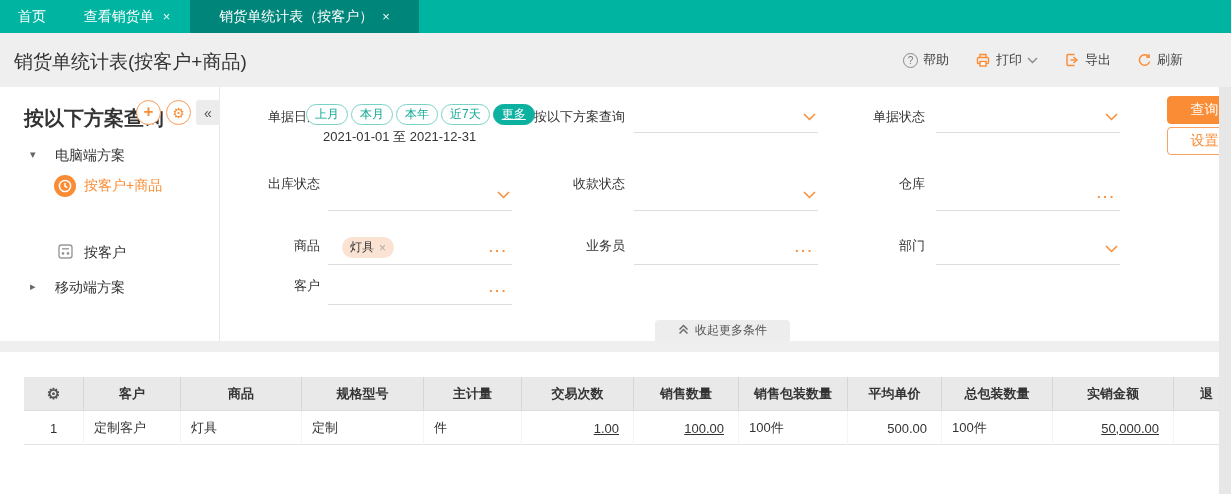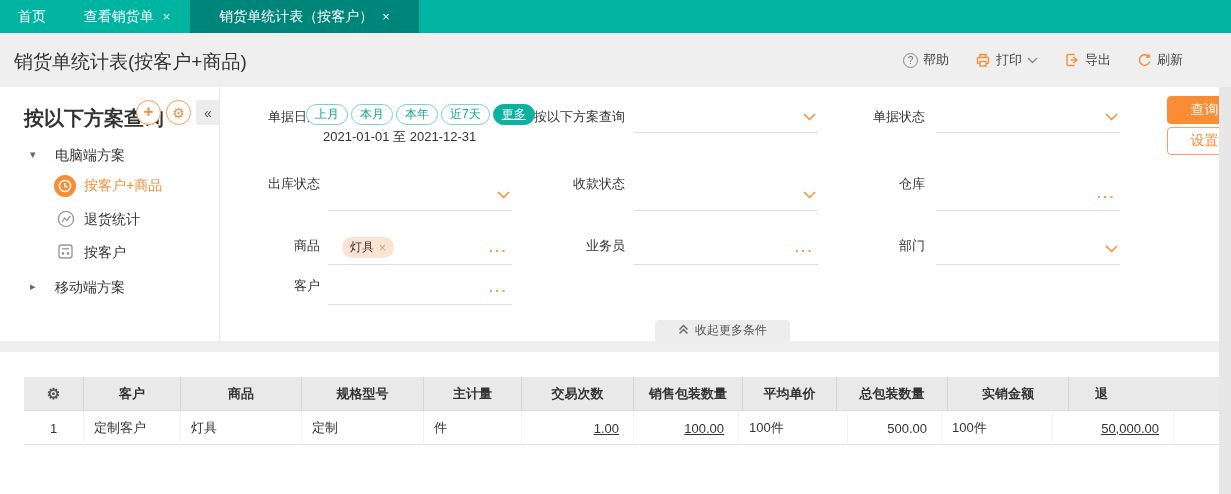--- a/index.html
+++ b/index.html
@@ -153,29 +153,20 @@
         <span class="clockwrap">
             <svg width="16" height="16" viewBox="0 0 16 16" fill="none" stroke="#fff" stroke-width="1.5">
               <circle cx="8" cy="8" r="5.6"></circle>
               <path d="M8 5v3.2l2.4 1.4"></path>
             </svg>
           </span>
       </span>
       <span class="sb-item-label" style="top:2px;">按客户+商品</span>
     </div>
 
-    <div class="sb-item" style="top:122px;height:22px;">
-      <span class="sb-item-icon" style="left:56px;">
-        <svg width="20" height="20" viewBox="0 0 20 20" fill="none" stroke="#9a9a9a" stroke-width="1.4">
-            <circle cx="10" cy="10" r="7.6"></circle>
-            <polyline points="6,13 8.5,9 11,11.5 14,7"></polyline>
-          </svg>
-      </span>
-      <span class="sb-item-label" style="top:2px;">退货统计</span>
-    </div>
 
     <div class="sb-item" style="top:155px;height:22px;">
       <span class="sb-item-icon" style="left:56px;">
         <svg width="19" height="19" viewBox="0 0 19 19" fill="none" stroke="#9a9a9a" stroke-width="1.4">
             <rect x="3" y="3" width="13" height="13" rx="2.5"></rect>
             <line x1="6" y1="6.8" x2="13" y2="6.8"></line>
             <circle cx="7" cy="11.5" r="0.7" fill="#9a9a9a"></circle>
             <circle cx="12" cy="11.5" r="0.7" fill="#9a9a9a"></circle>
           </svg>
       </span>
@@ -275,20 +266,21 @@
     <div class="tbl">
       <div class="thead">
         <div class="th c0">
             <span class="gearhead">⚙</span>
           </div>
         <div class="th c1">客户</div>
         <div class="th c2">商品</div>
         <div class="th c3">规格型号</div>
         <div class="th c4">主计量</div>
         <div class="th c5">交易次数</div>
+        <div class="th c6">销售数量</div>
         <div class="th c7">销售包装数量</div>
         <div class="th c8">平均单价</div>
         <div class="th c9">总包装数量</div>
         <div class="th c10">实销金额</div>
         <div class="th c11" style="justify-content:flex-start;padding-left:26px;">退</div>
       </div>
       <div class="trow">
         <div class="td c0 ac">1</div>
         <div class="td c1 al">定制客户</div>
         <div class="td c2 al">灯具</div>

